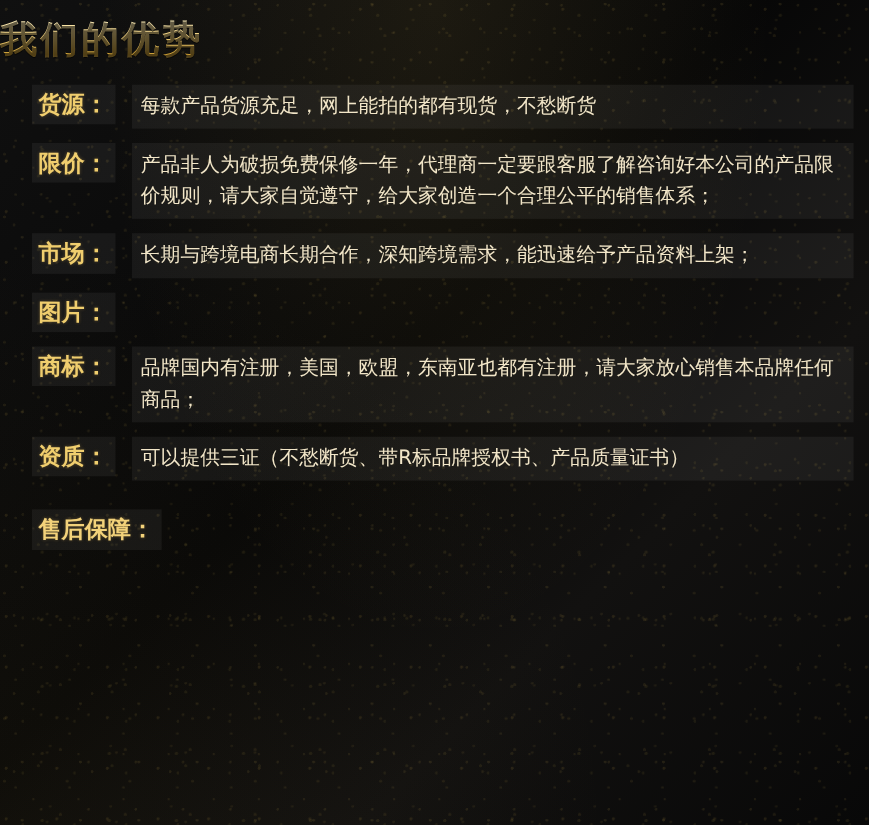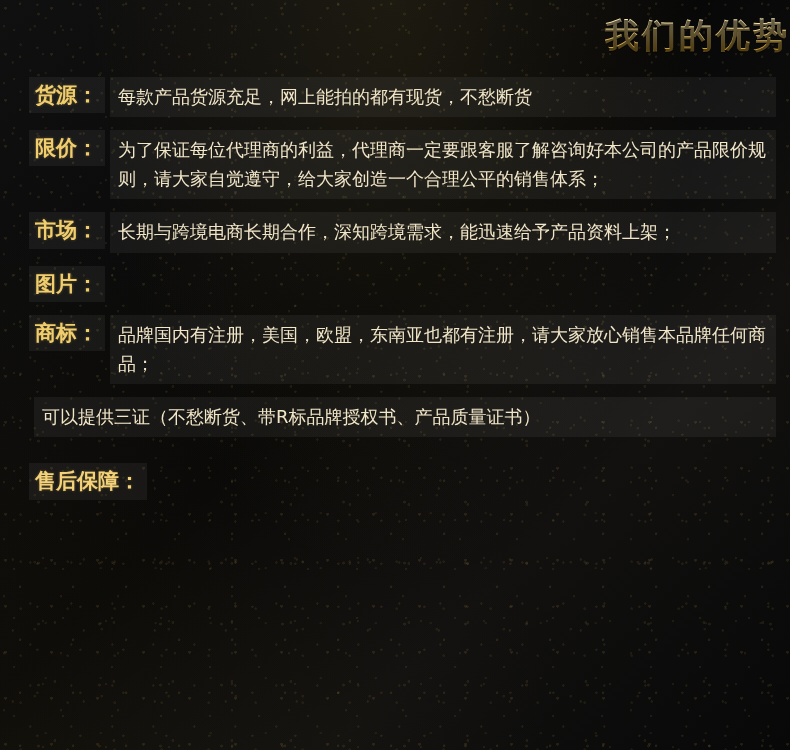--- a/index.html
+++ b/index.html
@@ -44,21 +44,21 @@
     inset: 0;
     pointer-events: none;
     background-image:
       radial-gradient(ellipse at 50% 0%, rgba(190,160,70,0.10), transparent 55%),
       radial-gradient(ellipse at 0% 100%, rgba(140,115,45,0.07), transparent 50%);
   }
 
   .title-wrap {
     position: relative;
     z-index: 3;
-    text-align: right;
+    text-align: left;
     padding-top: 13px;
   }
   .title {
     display: inline-block;
     font-size: 34px;
     font-weight: bold;
     letter-spacing: 3px;
     color: #f3d98a;
     background: linear-gradient(180deg, #fff3c6 0%, #f0cf79 42%, #c79b34 78%, #e8c濁 100%);
     background: linear-gradient(180deg, #fff6d0 0%, #f2d382 40%, #c99c33 80%, #f0d590 100%);
@@ -95,21 +95,21 @@
   .label.wide {
     font-size: 21px;
   }
   .body {
     flex: 1 1 auto;
     background: rgba(255,255,255,0.055);
     color: #f2e6c8;
     font-size: 18px;
     line-height: 1.62;
     padding: 5px 8px 6px 8px;
-    margin-left: 5px;
+    margin-left: 15px;
     font-family: "DejaVu Sans", "Liberation Sans", sans-serif;
   }
   .row.final .label {
     color: #f3d27a;
   }
   .row.final .body {
     color: #f0d79a;
     padding-left: 16px;
   }
 </style>
@@ -124,38 +124,39 @@
 
   <div class="rows">
 
     <div class="row">
       <div class="label">货源：</div>
       <div class="body">每款产品货源充足，网上能拍的都有现货，不愁断货</div>
     </div>
 
     <div class="row">
       <div class="label">限价：</div>
-      <div class="body">为了保证每位代理商的利益，代理商一定要跟客服了解咨询好本公司的产品限价规则，请大家自觉遵守，给大家创造一个合理公平的销售体系；</div>
+      <div class="body">产品非人为破损免费保修一年，代理商一定要跟客服了解咨询好本公司的产品限价规则，请大家自觉遵守，给大家创造一个合理公平的销售体系；</div>
     </div>
 
     <div class="row">
       <div class="label">市场：</div>
       <div class="body">长期与跨境电商长期合作，深知跨境需求，能迅速给予产品资料上架；</div>
     </div>
 
     <div class="row">
       <div class="label">图片：</div>
     </div>
 
     <div class="row">
       <div class="label">商标：</div>
       <div class="body">品牌国内有注册，美国，欧盟，东南亚也都有注册，请大家放心销售本品牌任何商品；</div>
     </div>
 
     <div class="row">
+      <div class="label">资质：</div>
       <div class="body">可以提供三证（不愁断货、带R标品牌授权书、产品质量证书）</div>
     </div>
 
     <div class="row">
     </div>
 
     <div class="row final">
       <div class="label wide">售后保障：</div>
     </div>
 

